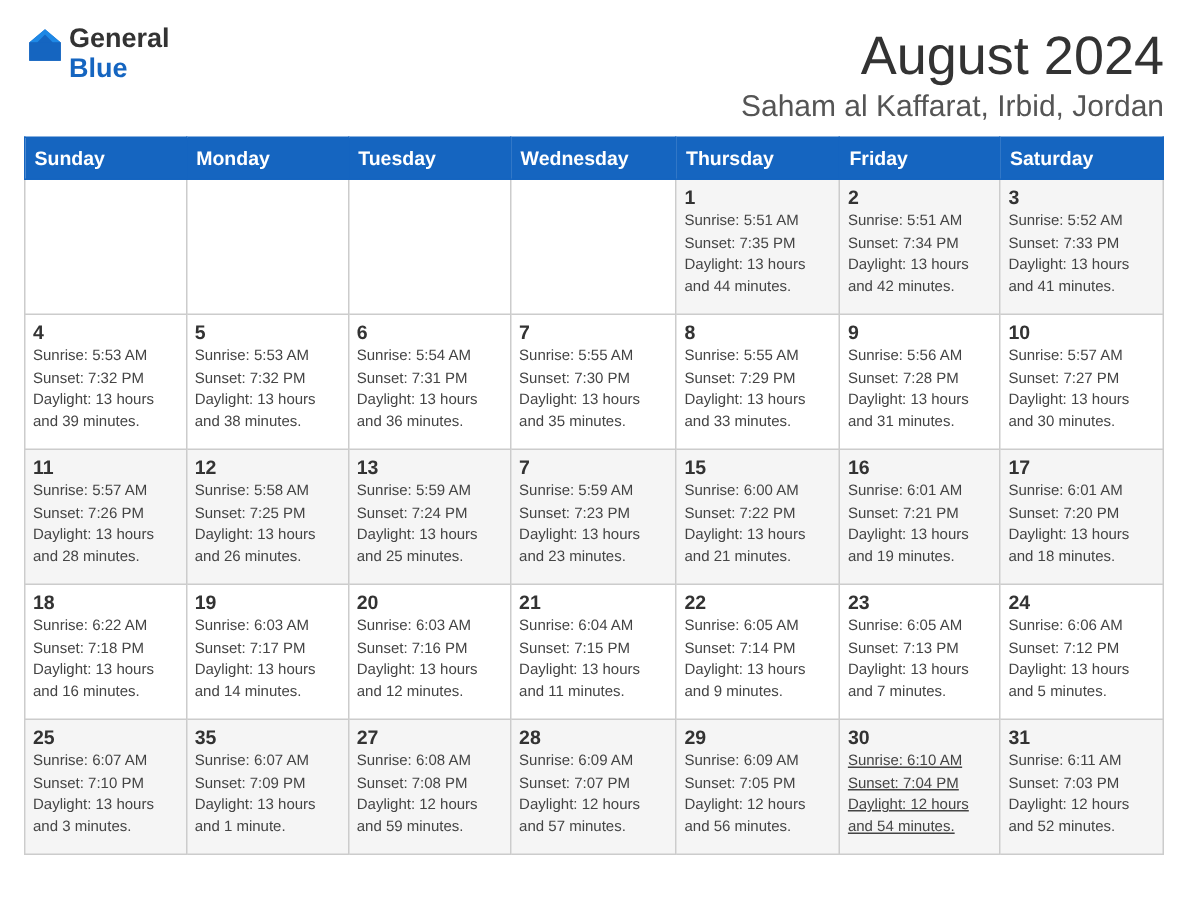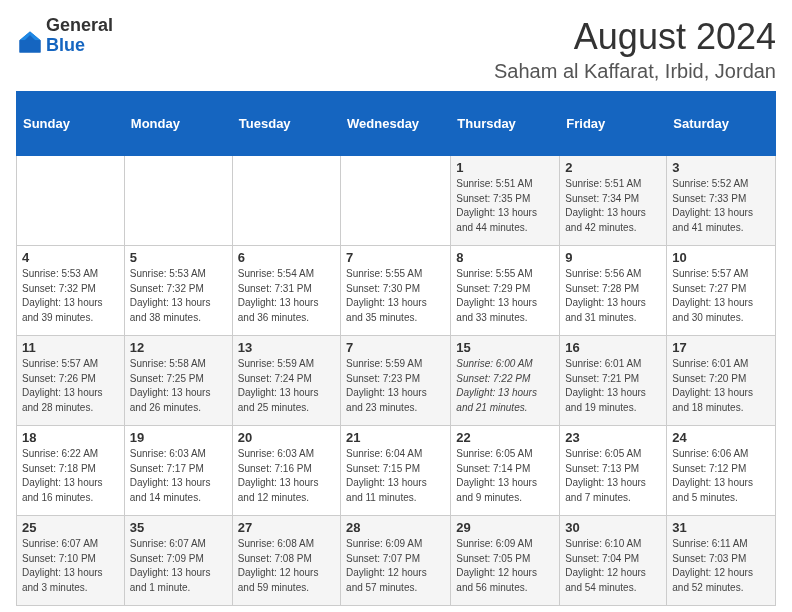--- a/index.html
+++ b/index.html
@@ -11,21 +11,21 @@
       padding: 16px;
     }
     .header {
       display: flex;
       align-items: flex-start;
       justify-content: space-between;
       margin-bottom: 8px;
     }
     .logo {
       display: flex;
-      align-items: flex-end;
+      align-items: flex-start;
       gap: 2px;
     }
     .logo-text {
       font-size: 18px;
       font-weight: bold;
       line-height: 1.1;
     }
     .logo-general { color: #333; }
     .logo-blue { color: #1565c0; }
     .logo-icon {
@@ -47,21 +47,21 @@
     }
     table {
       width: 100%;
       border-collapse: collapse;
       font-size: 11px;
     }
     thead tr th {
       background-color: #1565c0;
       color: #fff;
       text-align: left;
-      padding: 24px 6px;
+      padding: 6px 6px;
       font-size: 13px;
       font-weight: bold;
       border: 1px solid #1565c0;
     }
     tbody tr td {
       border: 1px solid #ccc;
       vertical-align: top;
       padding: 4px 5px;
       height: 90px;
       width: 113px;
@@ -224,21 +224,21 @@
         </td>
         <td>
           <span class="day-num">7</span>
           <div class="day-info" style="white-space: pre-line;">Sunrise: 5:59 AM
 Sunset: 7:23 PM
 Daylight: 13 hours
 and 23 minutes.</div>
         </td>
         <td>
           <span class="day-num">15</span>
-          <div class="day-info" style="white-space: pre-line; font-style: italic;">Sunrise: 6:00 AM
+          <div class="day-info" style="white-space: pre-line;">Sunrise: 6:00 AM
 Sunset: 7:22 PM
 Daylight: 13 hours
 and 21 minutes.</div>
         </td>
         <td>
           <span class="day-num">16</span>
           <div class="day-info" style="white-space: pre-line;">Sunrise: 6:01 AM
 Sunset: 7:21 PM
 Daylight: 13 hours
 and 19 minutes.</div>
@@ -333,21 +333,21 @@
         </td>
         <td>
           <span class="day-num">29</span>
           <div class="day-info" style="white-space: pre-line;">Sunrise: 6:09 AM
 Sunset: 7:05 PM
 Daylight: 12 hours
 and 56 minutes.</div>
         </td>
         <td>
           <span class="day-num">30</span>
-          <div class="day-info" style="white-space: pre-line;">Sunrise: 6:10 AM
+          <div class="day-info" style="white-space: pre-line; text-decoration: underline;">Sunrise: 6:10 AM
 Sunset: 7:04 PM
 Daylight: 12 hours
 and 54 minutes.</div>
         </td>
         <td>
           <span class="day-num">31</span>
           <div class="day-info" style="white-space: pre-line;">Sunrise: 6:11 AM
 Sunset: 7:03 PM
 Daylight: 12 hours
 and 52 minutes.</div>

